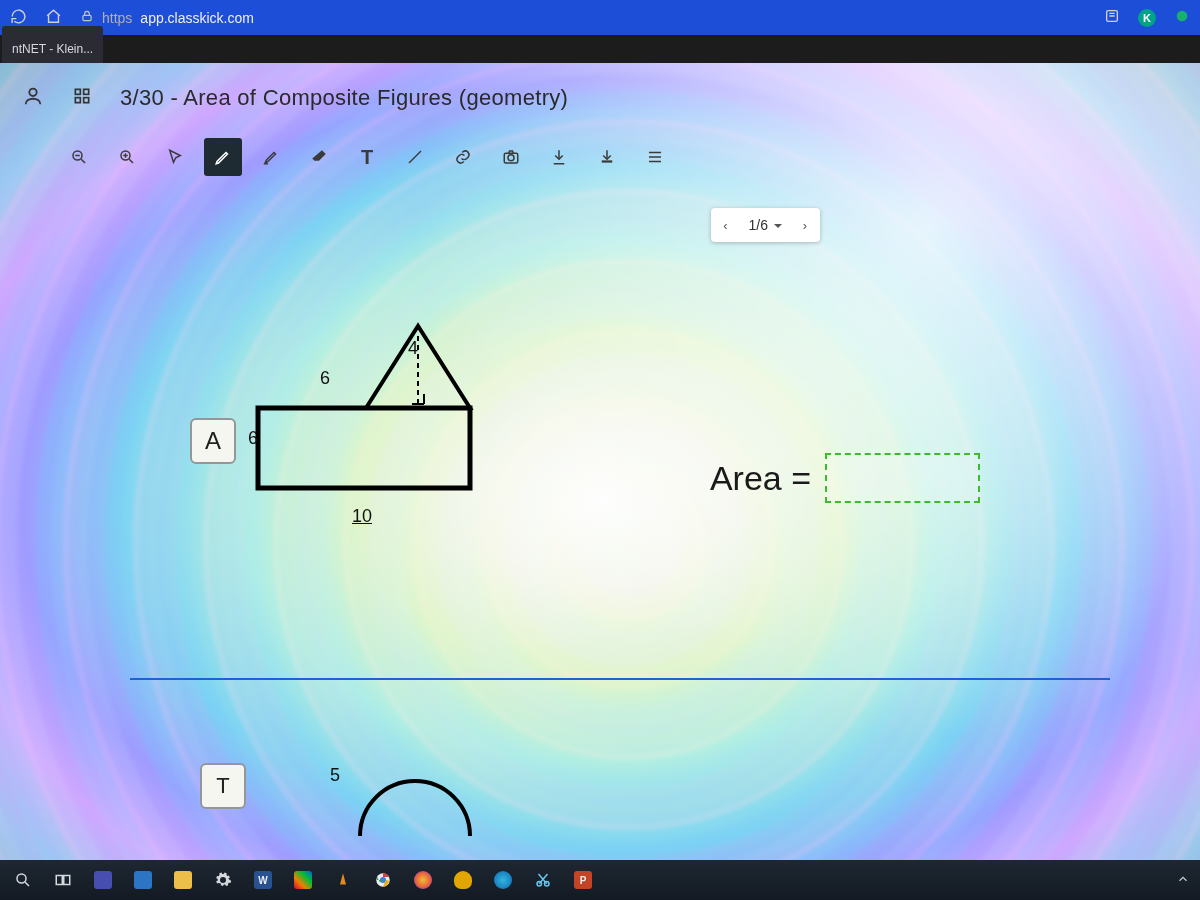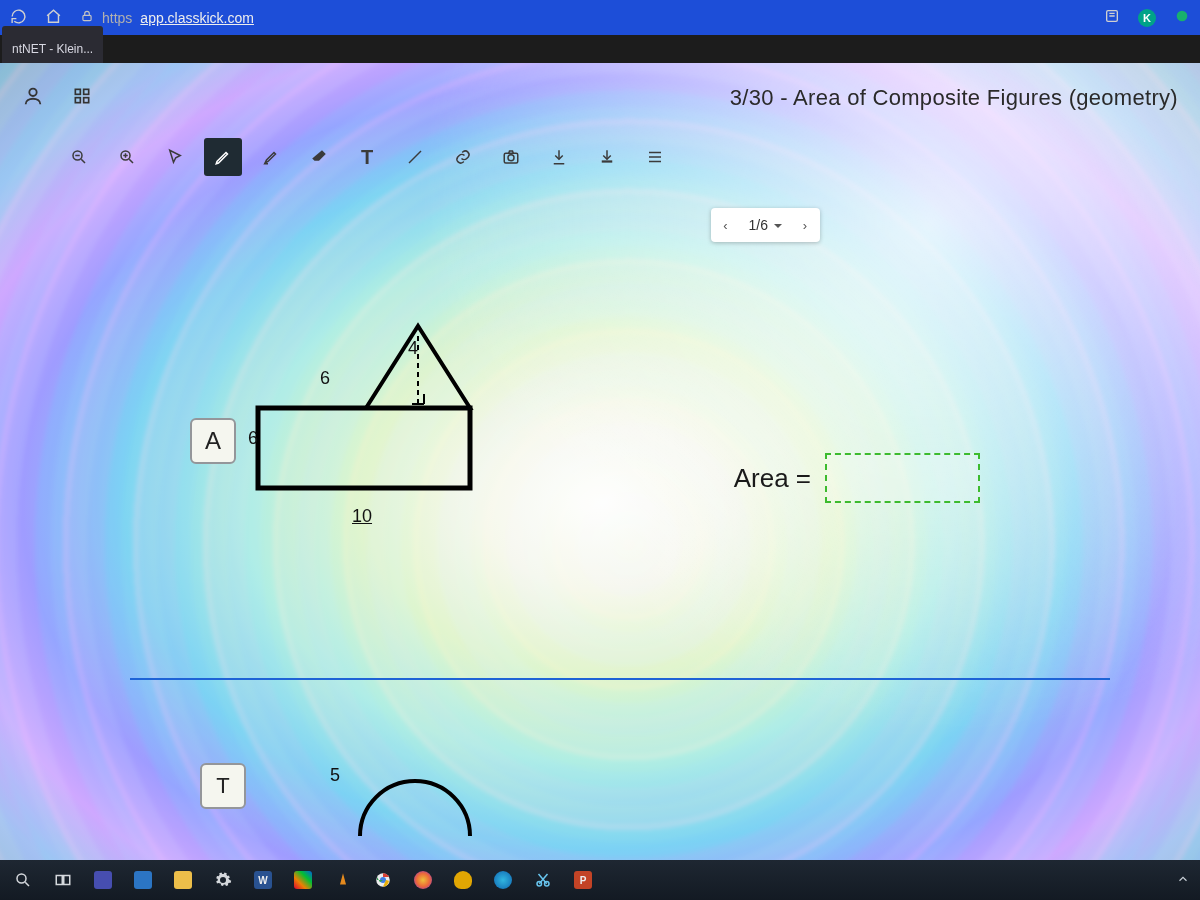--- a/index.html
+++ b/index.html
@@ -7,21 +7,21 @@
 
     
     .browser-bar {
       height: 35px; background: #1d4ed8; display: flex; align-items: center;
       padding: 0 10px; gap: 18px; color: #e8e8e8; font-size: 14px;
     }
     .browser-bar .icon-btn { color: #d0d0d0; cursor: pointer; }
     .addr { display: flex; align-items: center; gap: 8px; color: #d8d8d8; }
     .addr .lock { color: #c4c4c4; }
     .addr .proto { color: #b0b0b0; }
-    .addr .host { color: #eee; text-decoration: underline; }
+    .addr .host { color: #eee; }
     .browser-right { margin-left: auto; display: flex; align-items: center; gap: 18px; }
     .circle-badge { width: 18px; height: 18px; border-radius: 50%; background:#00a388; color:#fff;
                     display:flex; align-items:center; justify-content:center; font-size:11px; font-weight:bold;}
 
     .tab-strip { height: 28px; background:#1c1c1c; display:flex; align-items:center; padding-left:2px; }
     .tab { font-size: 12px; color:#d8d8e2; padding:16px 10px; background:#2b2b33; border-radius:3px 3px 0 0; }
 
     
     .app {
       position: absolute; left:0; right:0; top:63px; bottom:40px;
@@ -38,21 +38,21 @@
         rgba(255,230,120,.22) 52px 70px);
       mix-blend-mode: screen; filter: blur(2px);
     }
     .app::after {
       background: radial-gradient(circle at 73% 27%, rgba(255,255,255,.8), transparent 40%);
       filter:none; mix-blend-mode: lighten;
     }
 
     .header-row { position:relative; z-index:2; height:70px; display:flex; align-items:center; padding:0 22px; }
     .header-icon { color:#444; margin-right:28px; cursor:pointer; }
-    .assignment-title { flex:1; text-align:right; font-size:22px; color:#2a2a2a; letter-spacing:.3px; }
+    .assignment-title { flex:1; text-align:left; font-size:22px; color:#2a2a2a; letter-spacing:.3px; }
 
     .toolbar { position:relative; z-index:2; height:48px; display:flex; align-items:center; padding:0 30px 0 60px; gap:10px; }
     .tool {
       width:38px; height:38px; display:flex; align-items:center; justify-content:center;
       color:#3b3b3b; cursor:pointer; border-radius:3px; font-size:17px;
     }
     .tool.selected { background:#1f2b33; color:#fff; }
     .tool svg { width:18px; height:18px; }
 
     .pager {
@@ -72,21 +72,21 @@
     }
     .figureA svg { position:absolute; left:58px; top:-40px; }
     .lblA { position:absolute; font-size:18px; color:#111; }
     .lblA.six-top { left:130px; top:10px; }
     .lblA.four { left:218px; top:-20px; }
     .lblA.six-left { left:58px; top:70px; }
     .lblA.ten { left:162px; top:148px;text-decoration:underline; }
 
     
     .answer { position:absolute; z-index:3; right:220px; top:390px; display:flex; align-items:center; gap:14px; }
-    .answer .label { font-size:26px; color:#1a1a1a; }
+    .answer .label { font-size:34px; color:#1a1a1a; }
     .answer .field { width:155px; height:50px; border:2px dashed #3dbb2e; background:rgba(255,255,255,.2); }
 
     .divider { position:absolute; z-index:3; left:130px; right:90px; top:615px; height:0;
                border-top:2px solid #1e63d6; }
 
     
     .figureT { position:absolute; z-index:3; left:200px; top:700px; }
     .figureT .badge {
       width:46px; height:46px; background:#f5f6ef; border:2px solid #94969a; border-radius:6px;
       display:flex; align-items:center; justify-content:center; font-size:22px; color:#222;

